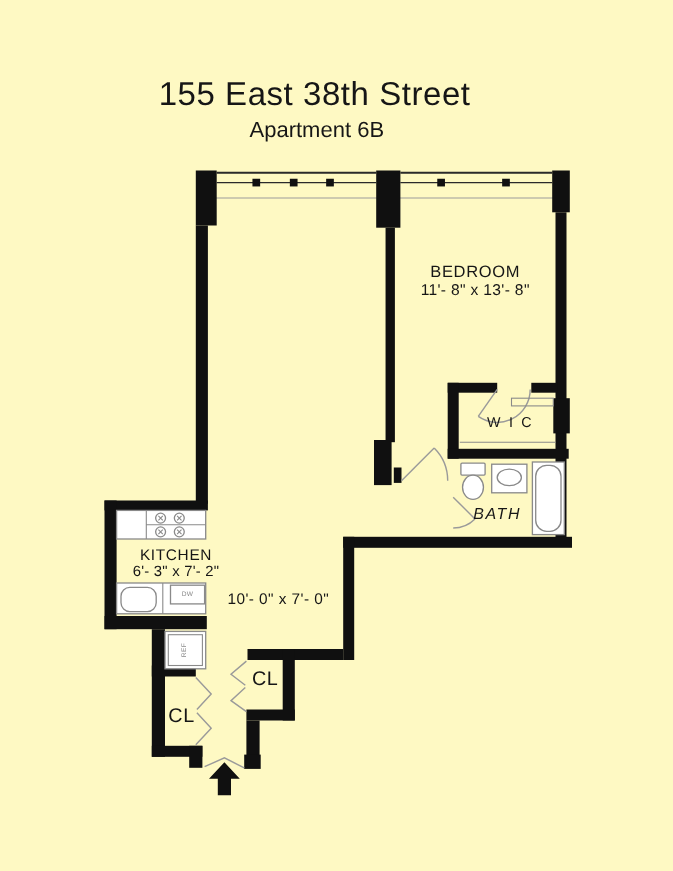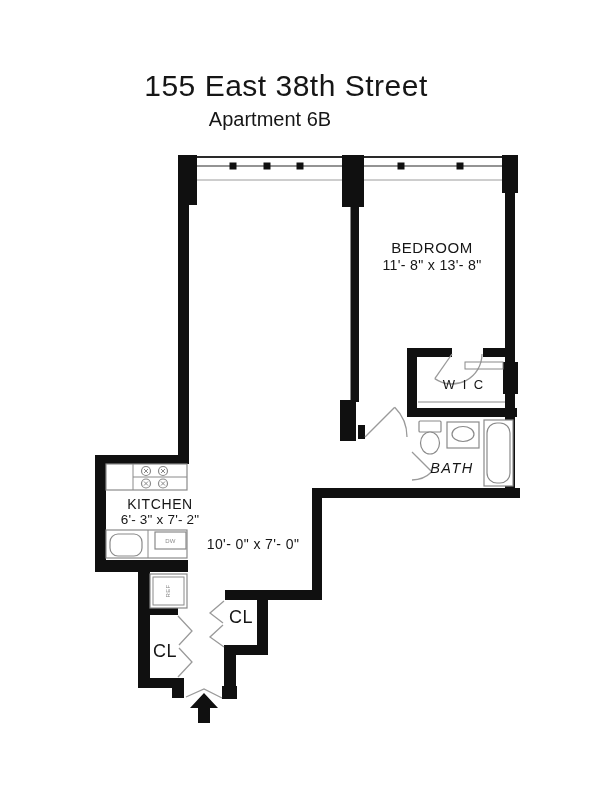--- a/index.html
+++ b/index.html
@@ -1,17 +1,17 @@
 <!DOCTYPE html>
 <html><head>
 <meta charset="utf-8">
 <style>
   html,body{margin:0;padding:0;background:#e8e8e8;}
   .page{
-    position:relative;width:612px;height:792px;background:#ffffff;
+    position:relative;width:612px;height:792px;background:#fef9c3;
     margin:0 auto;overflow:hidden;
     font-family:"Liberation Sans", sans-serif;color:#161616;
   }
   .plan-svg{position:absolute;left:0;top:0;}
   .wall{fill:#101010;stroke:none;}
   .winline{stroke:#2a2a2a;fill:none;}
   .sill{stroke:#9c9c9c;fill:none;stroke-width:1;}
   .door{stroke:#9a9a9a;fill:none;stroke-width:1.3;}
   .fix{stroke:#8a8a8a;fill:#ffffff;stroke-width:1.2;}
   .fixline{stroke:#8a8a8a;fill:none;stroke-width:1;}
@@ -138,21 +138,21 @@
     </g>
     <g>
       <rect class="fix" x="150" y="574" width="37" height="34"></rect>
       <rect class="fixline" x="153" y="577" width="31" height="28" fill="none"></rect>
     </g>
 
     <polygon points="204,693 190,708 198,708 198,723 210,723 210,708 218,708" fill="#101010"></polygon>
   </svg>
 
   <div class="label title" style="left:286px;top:86px;">155 East 38th Street</div>
-  <div class="label subtitle" style="left:270px;top:119px;">Apartment 6B</div>
+  <div class="label subtitle" style="left:288px;top:119px;">Apartment 6B</div>
 
 
   <div class="label room" style="left:432px;top:256px;">
     <div>BEDROOM</div>
     <div class="dims">11'- 8" x 13'- 8"</div>
   </div>
 
   <div class="label room-sm" style="left:149px;top:512px;margin-left:11px;">
     <div>KITCHEN</div>
     <div class="dims">6'- 3" x 7'- 2"</div>

